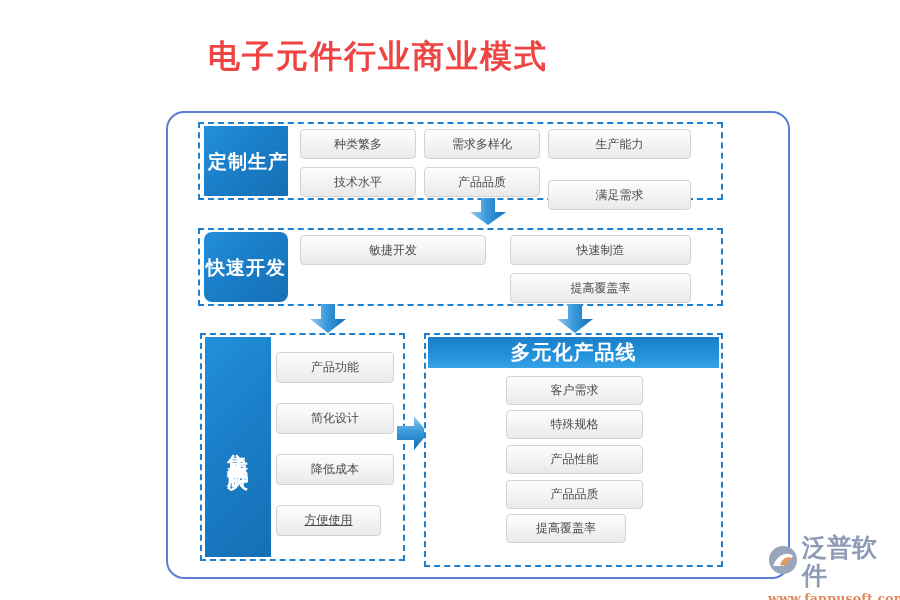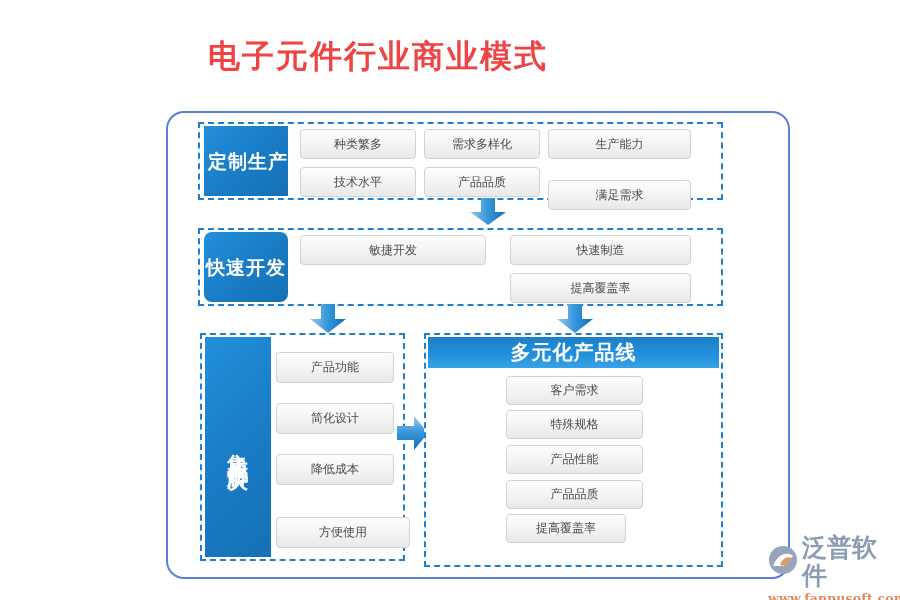--- a/index.html
+++ b/index.html
@@ -223,21 +223,21 @@
     </svg>
   </div>
 
   <div class="dashed-group" style="left:200px;top:333px;width:205px;height:228px;"></div>
 
   <div class="blue-label vertical" style="left:205px;top:337px;width:66px;height:220px;font-size:21px;">集成化解决</div>
 
   <div class="chip" style="left:276px;top:352px;width:118px;height:31px;">产品功能</div>
   <div class="chip" style="left:276px;top:403px;width:118px;height:31px;">简化设计</div>
   <div class="chip" style="left:276px;top:454px;width:118px;height:31px;">降低成本</div>
-  <div class="chip" style="left:276px;top:517px;width:134px;height:31px;">方便使用</div>
+  <div class="chip" style="left:276px;top:505px;width:105px;height:31px;text-decoration:underline;">方便使用</div>
 
   <div class="arrow" style="left:397px;top:414px;">
     <svg width="32" height="38" viewBox="0 0 32 38" xmlns="http://www.w3.org/2000/svg">
       <defs>
         <linearGradient id="ga4" x1="0" y1="0" x2="0" y2="1">
           <stop offset="0%" stop-color="#9ecaea"></stop>
           <stop offset="45%" stop-color="#3a9adc"></stop>
           <stop offset="100%" stop-color="#0e6fb8"></stop>
         </linearGradient>
       </defs>

